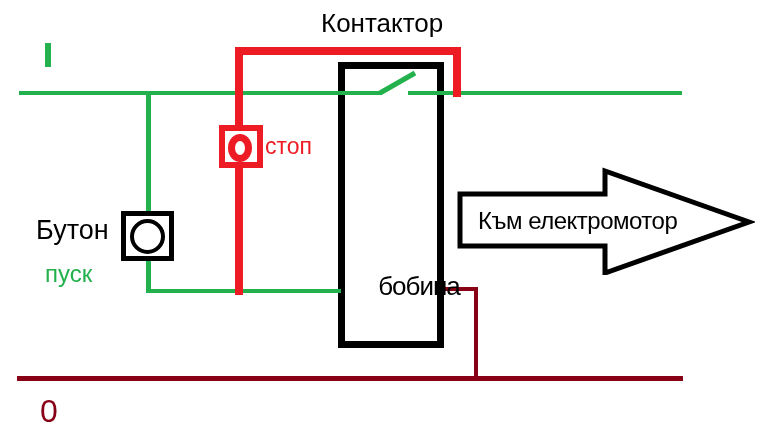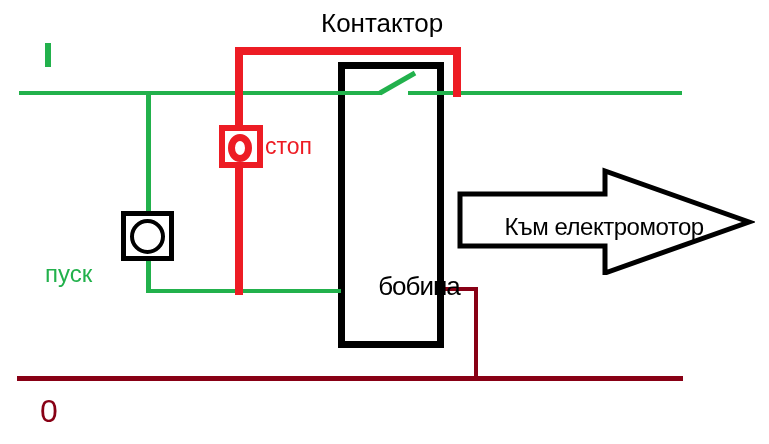--- a/index.html
+++ b/index.html
@@ -82,24 +82,23 @@
     width: 98px;
     text-align: center;
     font-size: 26px;
     letter-spacing: -1px;
     margin-left: 28px;
   }
 
   .arrow-text {
     left: 478px; top: 208px;
     width: 252px;
-    text-align: center;
+    text-align: left;
     font-size: 24px;
     letter-spacing: -0.5px;
-    margin-top: 6px;
   }
 </style>
 </head>
 <body>
 
 <div class="canvas">
 
   <div class="txt" style="left:321px; top:9px; font-size:26px;">Контактор</div>
 
   <div class="abs line-green z4" style="left:45px; top:43px; width:6px; height:24px;"></div>
@@ -118,20 +117,21 @@
 
   <div class="abs stop-box z6"></div>
   <div class="abs stop-ring z7"></div>
   <div class="txt" style="left:265px; top:134px; font-size:23px; color:#ed1c24;">стоп</div>
 
   <div class="abs line-green z4" style="left:146px; top:93px; width:5px; height:198px;"></div>
   <div class="abs line-green z4" style="left:146px; top:289px; width:195px; height:4px;"></div>
 
   <div class="abs start-box z6"></div>
   <div class="abs start-circle z7"></div>
+  <div class="txt" style="left:36px; top:216px; font-size:27px;">Бутон</div>
   <div class="txt" style="left:45px; top:261px; font-size:24px; color:#22b14c;">пуск</div>
 
   <div class="txt coil-label">бобина</div>
 
   <div class="abs line-maroon z1" style="left:441px; top:287px; width:37px; height:4px;"></div>
   <div class="abs line-maroon z1" style="left:474px; top:287px; width:4px; height:93px;"></div>
   <div class="abs line-maroon z1" style="left:17px; top:376px; width:666px; height:5px;"></div>
   <div class="txt" style="left:40px; top:394px; font-size:32px; color:#880015;">0</div>
 
   <svg class="abs z6" style="left:455px; top:165px;" width="300" height="110">

